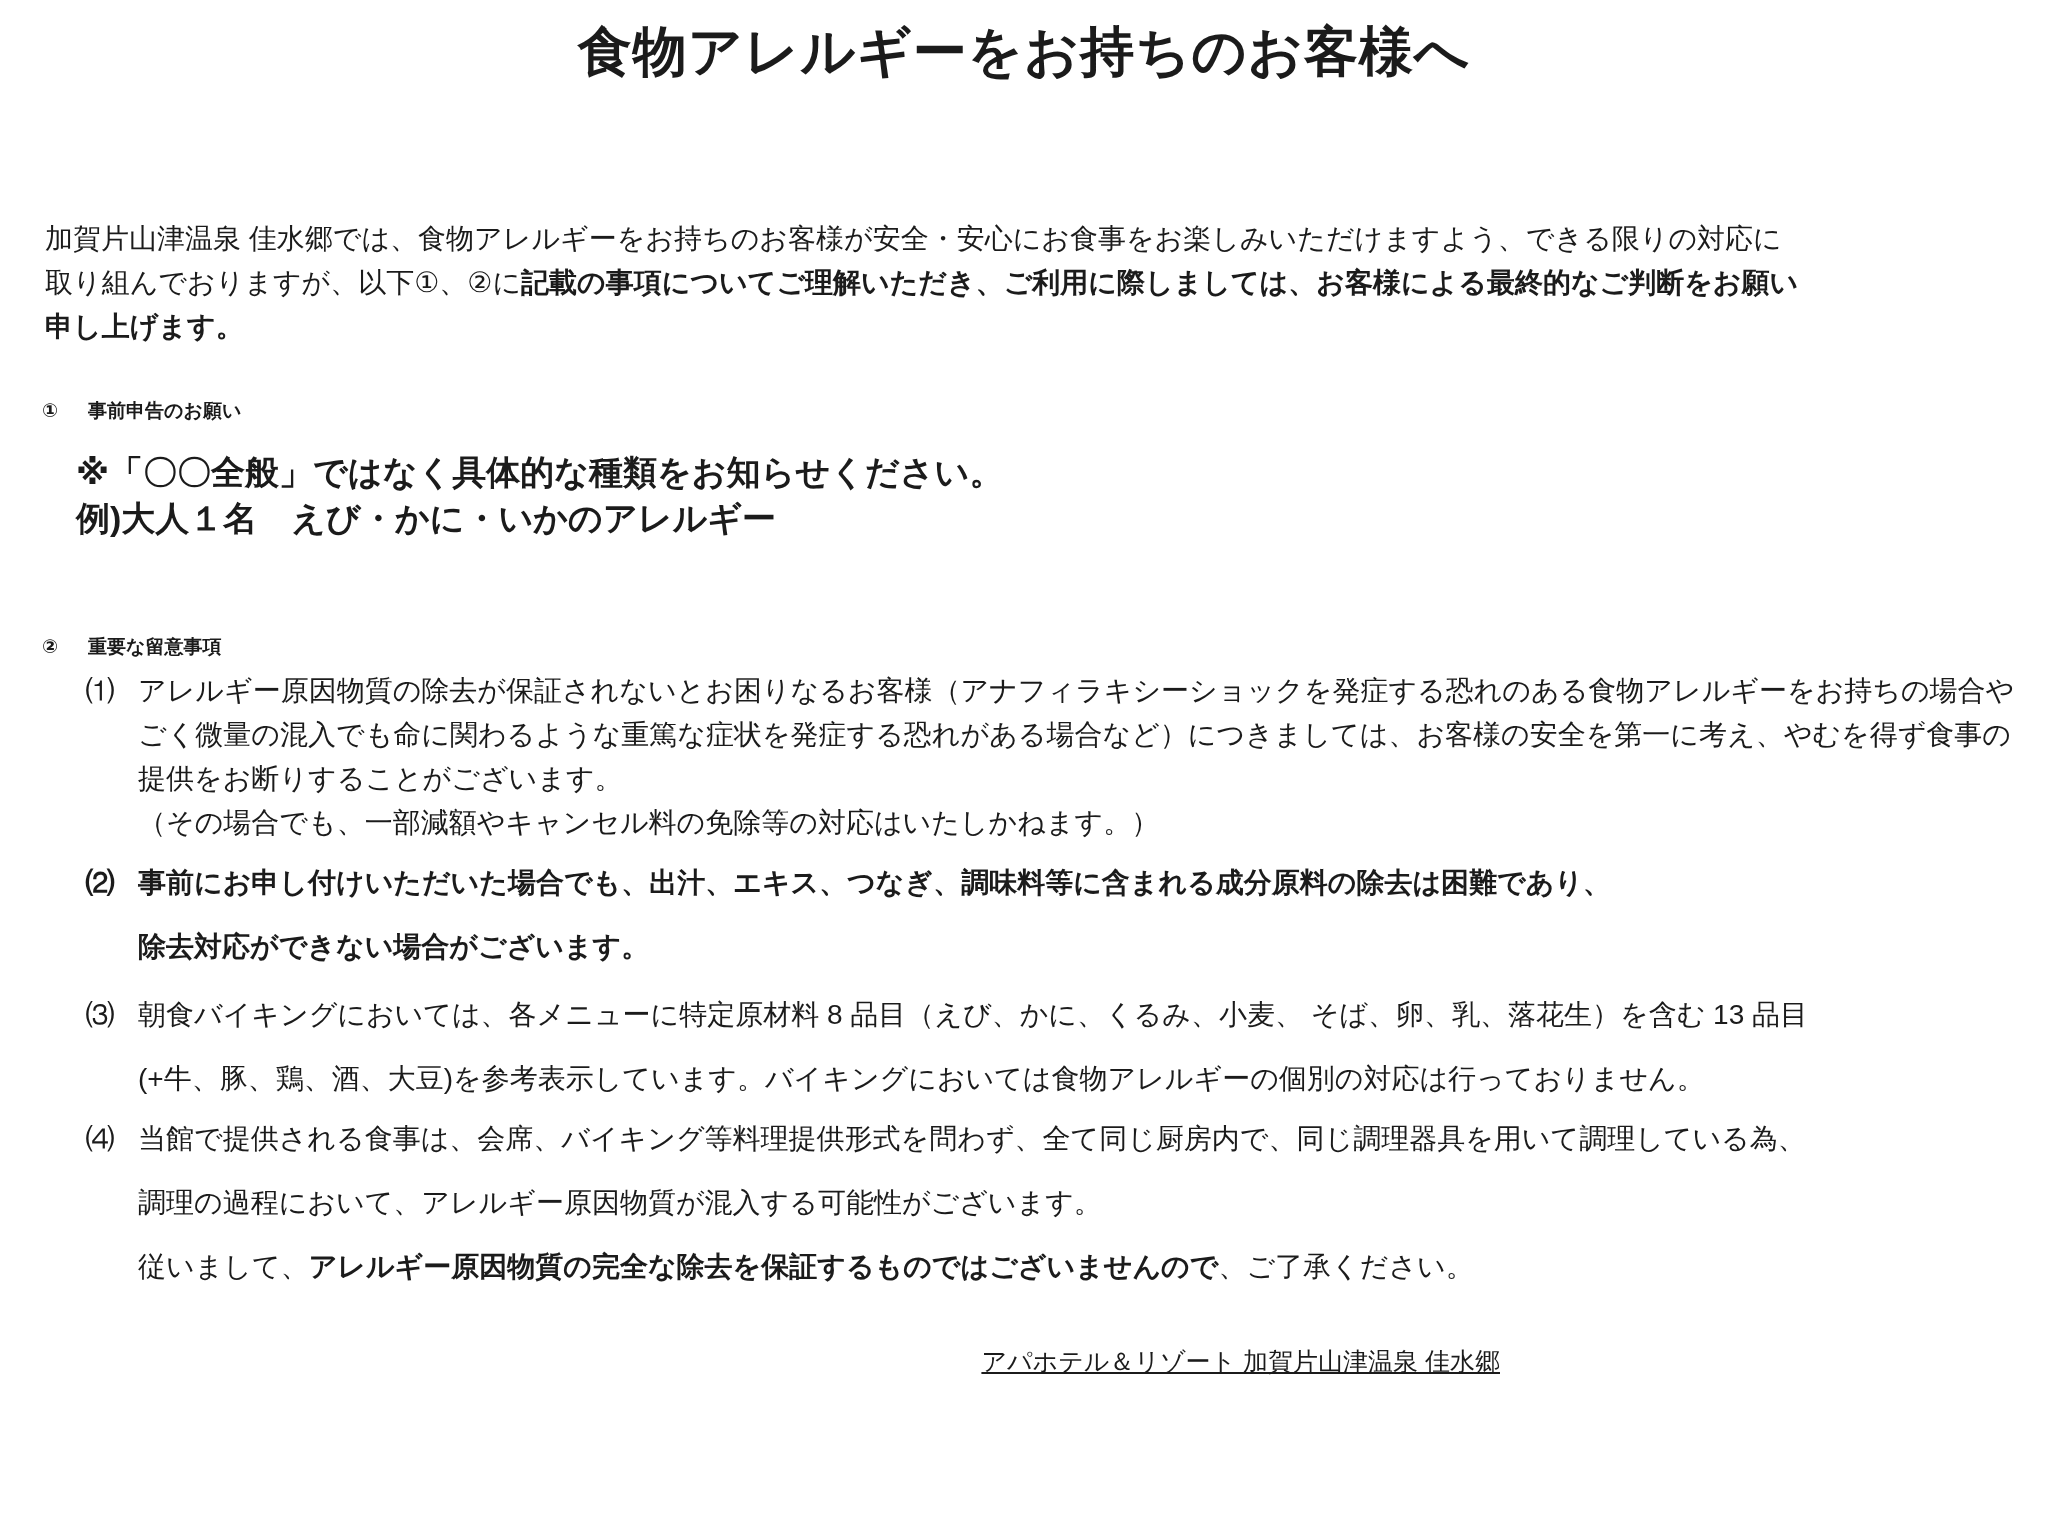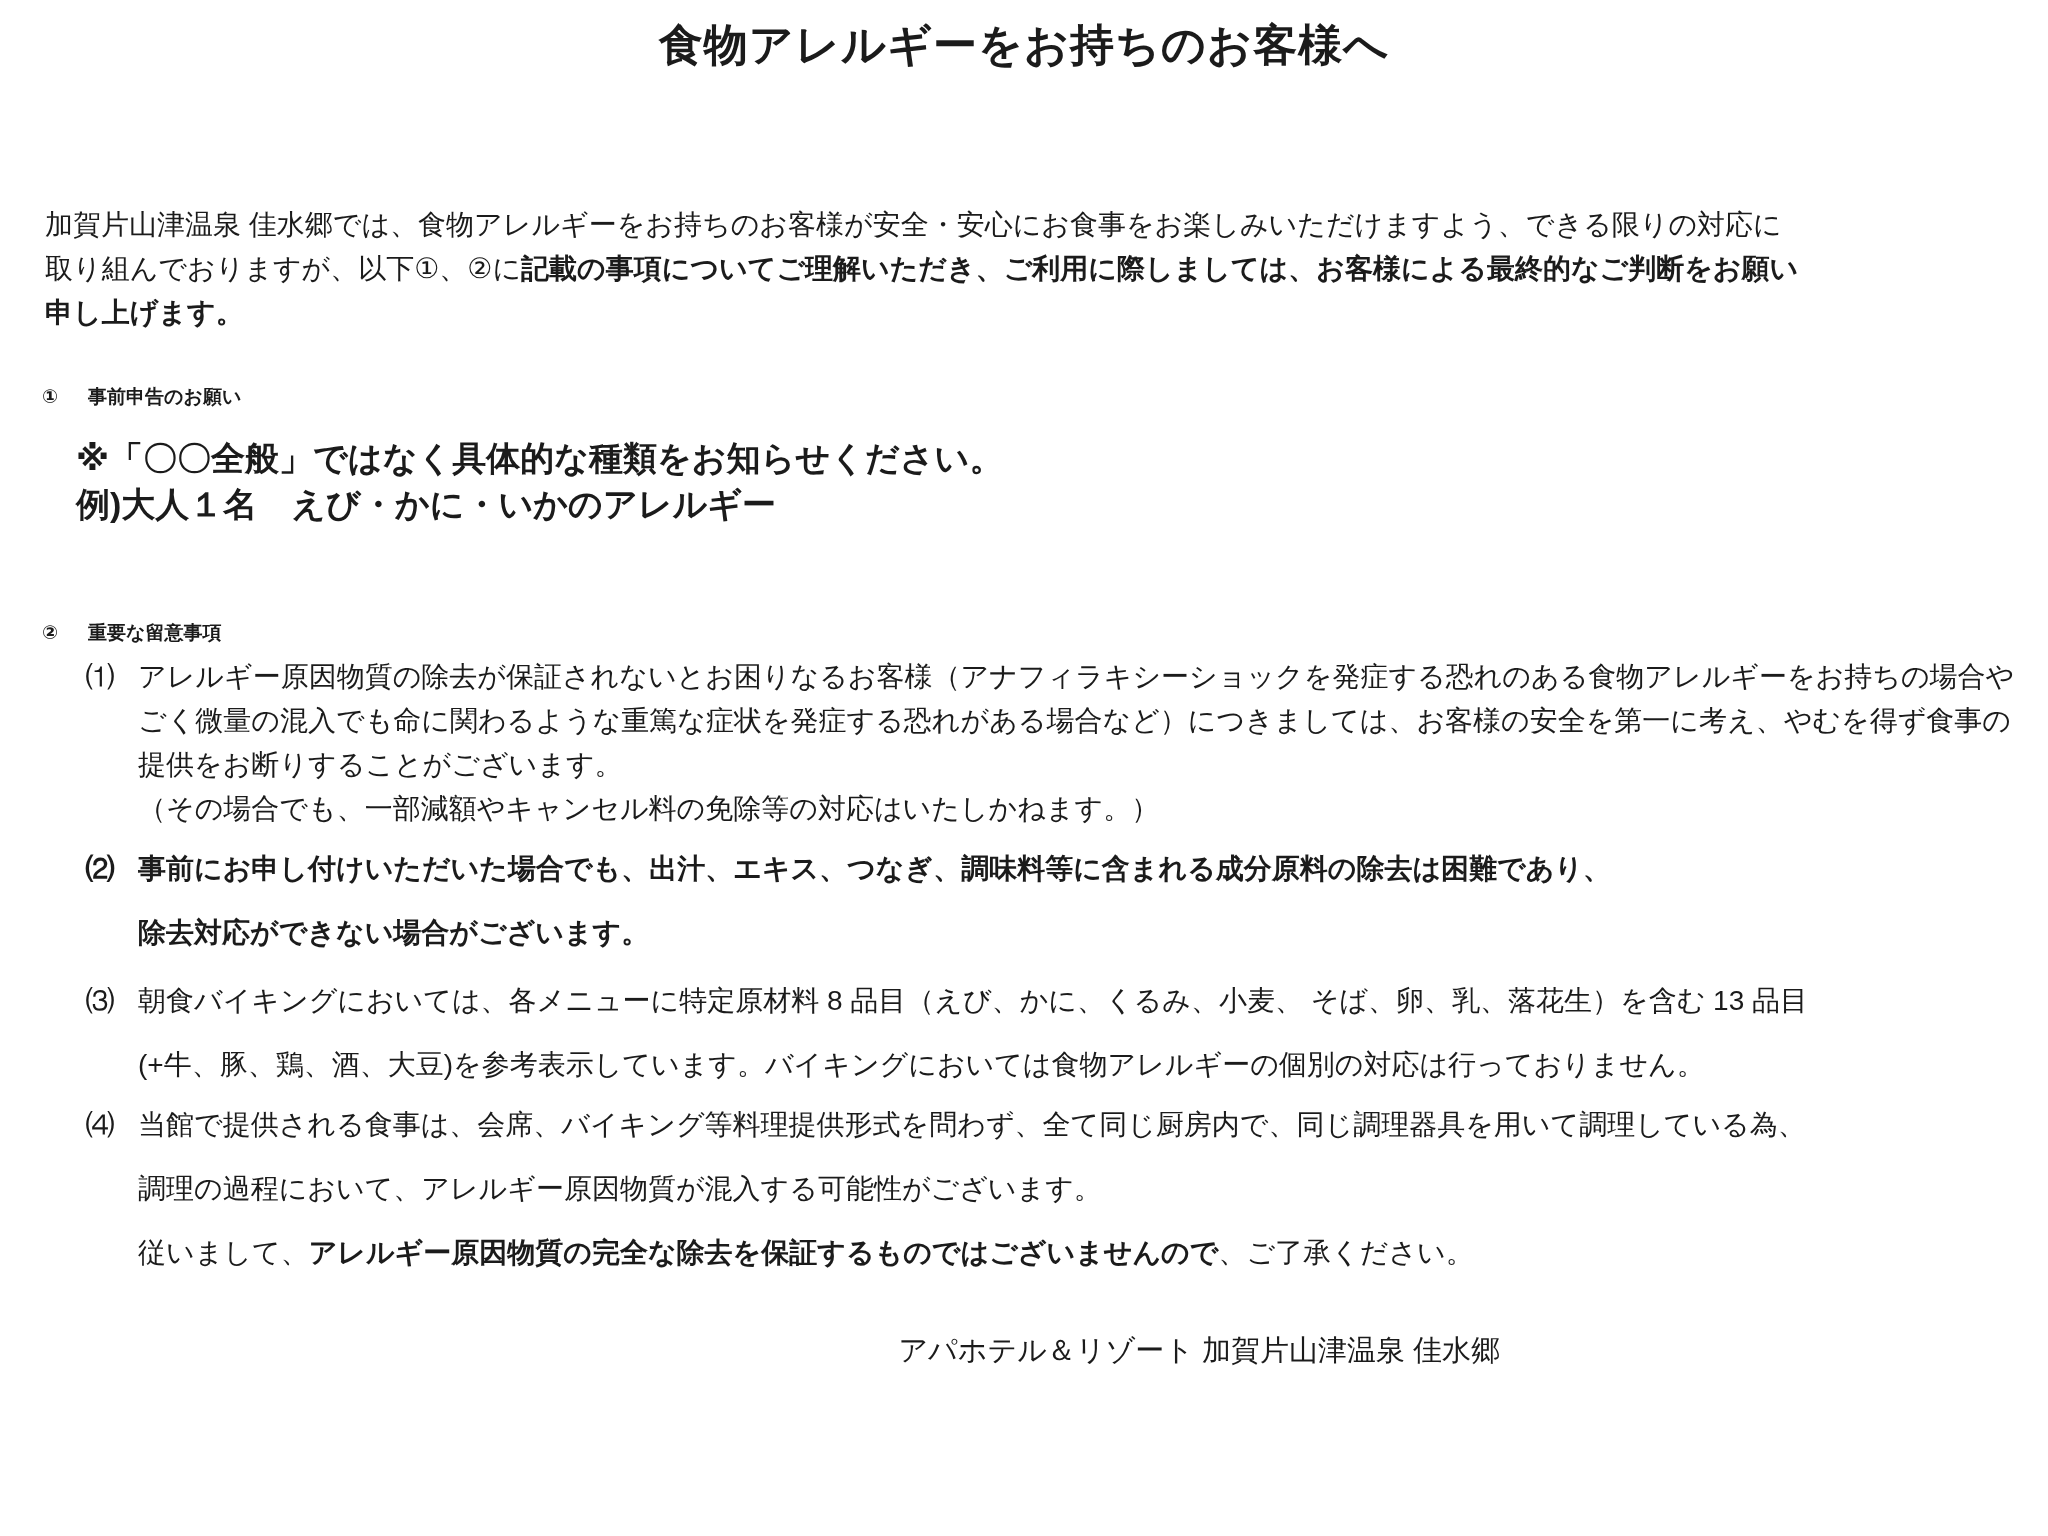--- a/index.html
+++ b/index.html
@@ -18,21 +18,21 @@
     position: relative;
     width: 2048px;
     height: 1536px;
     box-sizing: border-box;
     background: #ffffff;
   }
   .b { font-weight: bold; }
   .title {
     margin: 16px 0 0 0;
     text-align: center;
-    font-size: 44px;
+    font-size: 54px;
     font-weight: bold;
     letter-spacing: 1px;
   }
   .intro {
     margin: 128px 40px 0 45px;
     font-size: 28px;
     line-height: 44px;
   }
   .sec-heading {
     margin: 40px 0 0 42px;
@@ -80,21 +80,22 @@
   }
   .line:last-child { margin-bottom: 0; }
   .item1 { margin-top: 0; }
   .item2 { margin-top: 16px; }
   .item3 { margin-top: 24px; }
   .item4 { margin-top: 16px; }
   .footer {
     margin-top: 56px;
     padding-right: 548px;
     text-align: right;
-    font-size: 29px;
+    font-size: 25px;
+    text-decoration: underline;
   }
 </style>
 </head>
 <body>
 
 <div class="page">
 
   <h1 class="title">食物アレルギーをお持ちのお客様へ</h1>
 
   <p class="intro">

